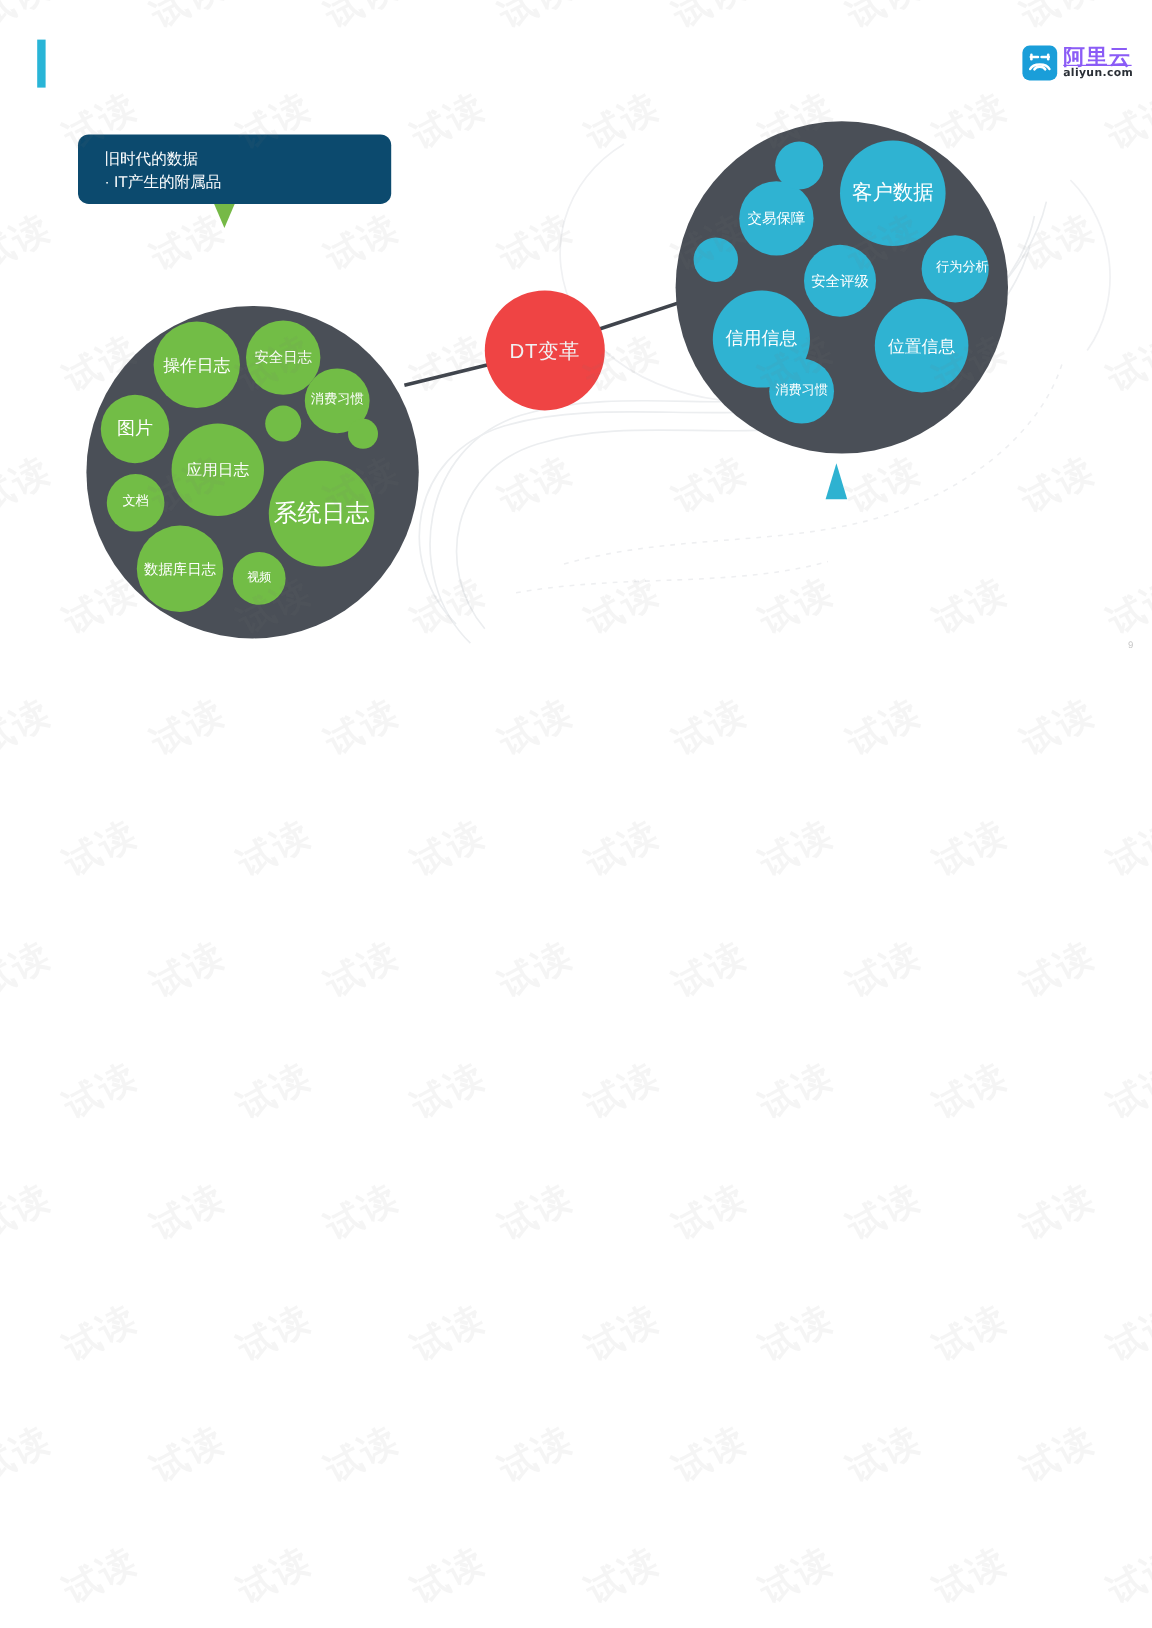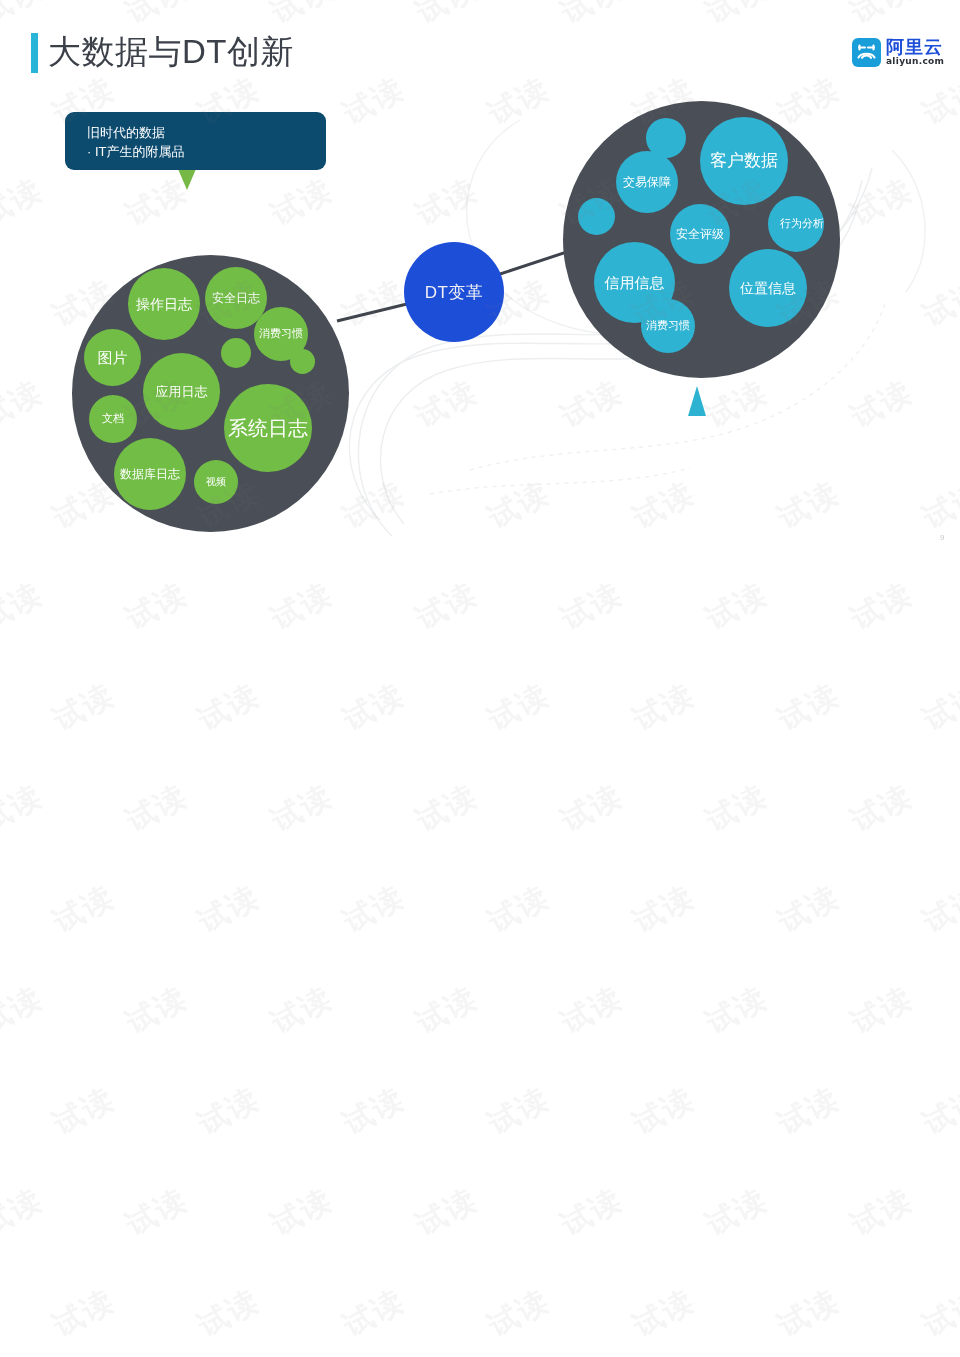--- a/index.html
+++ b/index.html
@@ -81,22 +81,23 @@
     background: #1a9ed9;
     border-radius: 6px;
   }
   #logo-mark svg { display: block; }
   #logo-text-cn {
     position: absolute;
     left: 34px; top: 0px;
     font-size: 18px;
     line-height: 20px;
     font-weight: bold;
-    color: #1d4ed8;
+    color: #8b5cf6;
     letter-spacing: 1px;
+    text-decoration: underline;
   }
   #logo-text-en {
     position: absolute;
     left: 34px; top: 19px;
     font-size: 9px;
     line-height: 10px;
     font-weight: bold;
     color: #2a2f36;
     letter-spacing: 0.3px;
     font-family: "DejaVu Sans", sans-serif;
@@ -120,21 +121,21 @@
     border-radius: 50%;
     background: #4a4f57;
     z-index: 8;
   }
   #cluster-left  { left: 72px;  top: 255px; width: 277px; height: 277px; }
   #cluster-right { left: 563px; top: 101px; width: 277px; height: 277px; }
 
   .hub {
     position: absolute;
     border-radius: 50%;
-    background: #1d4ed8;
+    background: #ef4444;
     z-index: 9;
     display: flex;
     align-items: center;
     justify-content: center;
   }
   #hub-center { left: 404px; top: 242px; width: 100px; height: 100px; }
   #hub-center-label {
     color: #f0f1f2;
     font-size: 17px;
     letter-spacing: 0.5px;
@@ -230,21 +231,20 @@
     <path d="M430 494 C 520 478, 610 490, 690 468"></path>
   </g>
   <g fill="none" stroke="#f0f1f3" stroke-width="1.4">
     <path d="M520 120 C 470 150, 452 210, 480 262 C 512 322, 600 346, 668 330"></path>
     <path d="M892 150 C 930 188, 936 250, 906 292"></path>
   </g>
 </svg>
 
 <div id="header">
   <div id="title-bar-accent"></div>
-  <div id="page-title">大数据与DT创新</div>
 
   <div id="brand-logo">
     <div id="logo-mark">
       <svg width="29" height="29" viewBox="0 0 29 29" xmlns="http://www.w3.org/2000/svg">
         <g stroke="#ffffff" stroke-width="2.1" fill="none" stroke-linecap="round">
           <path d="M7 9.5 L13 9.5"></path>
           <path d="M16 9.5 L22 9.5"></path>
           <path d="M7.5 7.6 L7.5 11.4"></path>
           <path d="M21.5 7.6 L21.5 11.4"></path>
           <path d="M6.5 19.5 C 9 14.5, 20 14.5, 22.5 19.5"></path>

